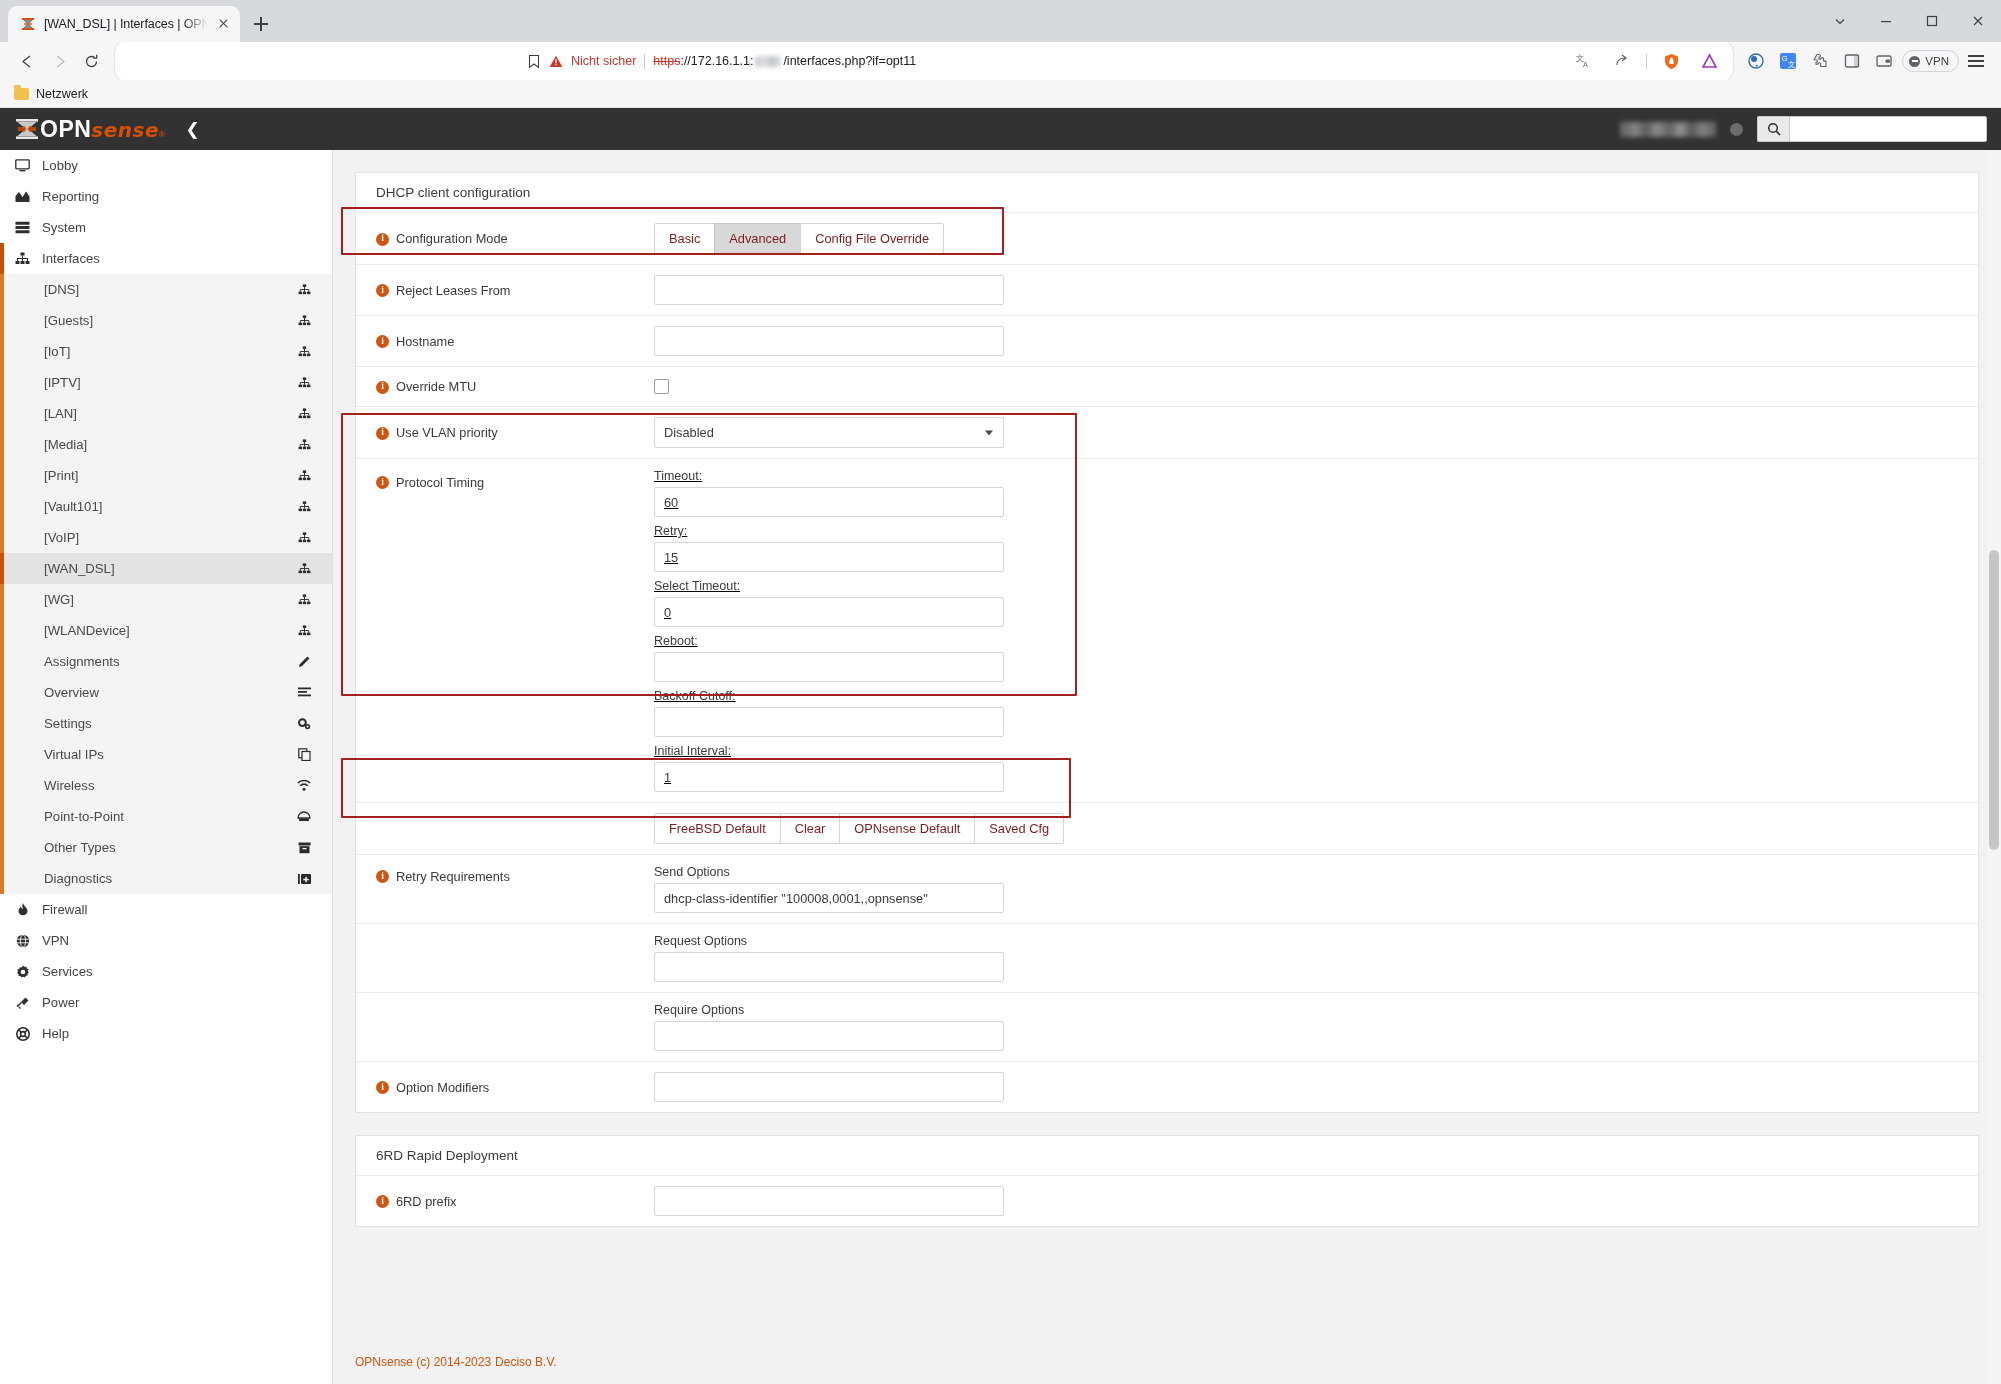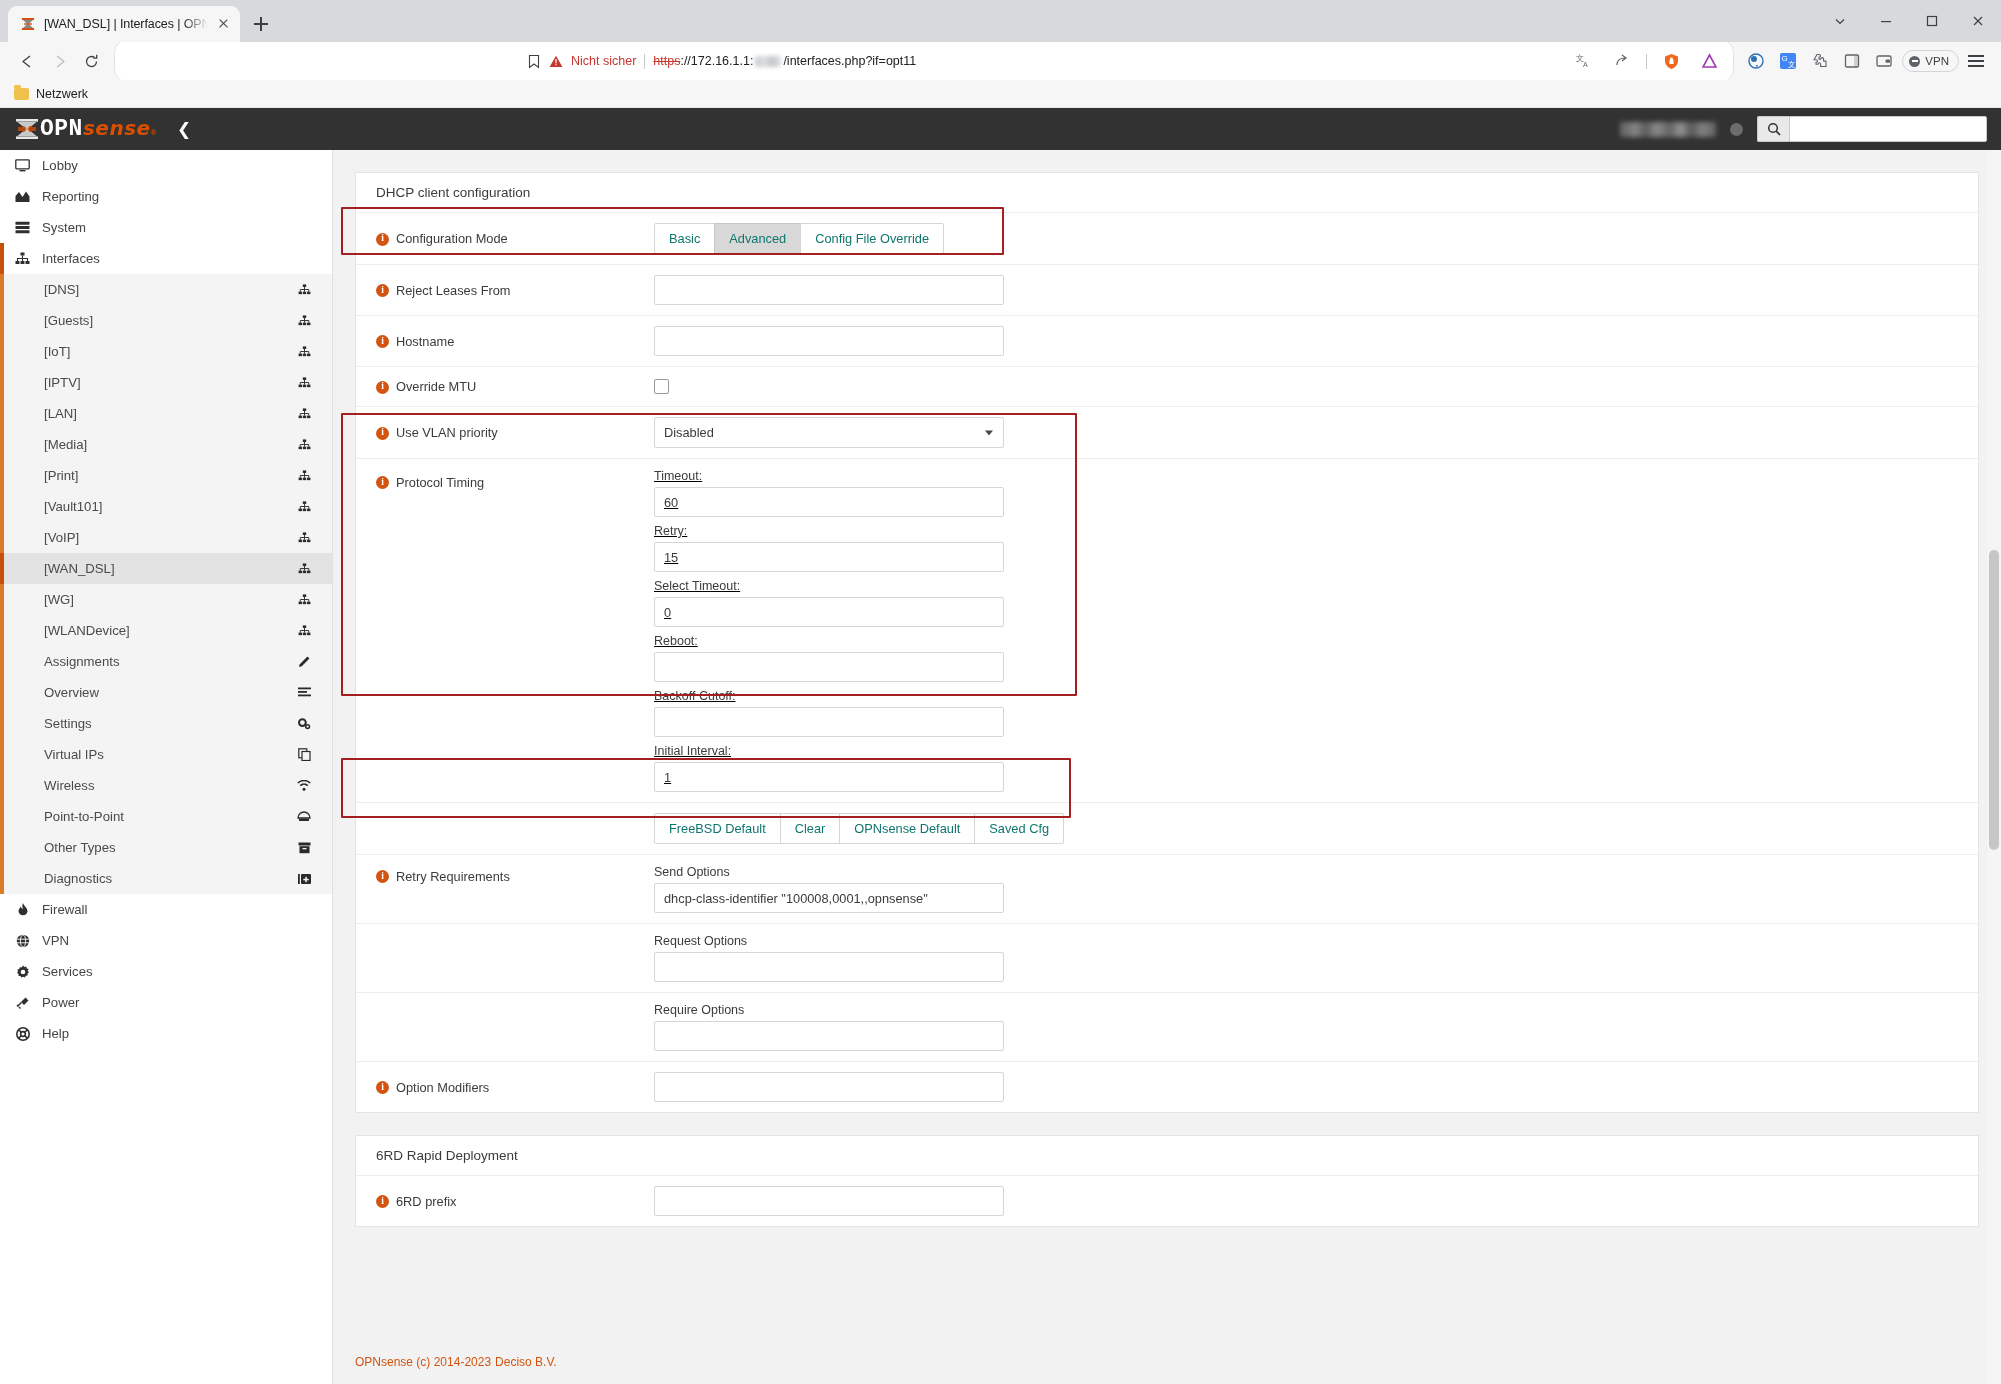--- a/index.html
+++ b/index.html
@@ -110,21 +110,21 @@
   
   .app { flex: 1; display: flex; flex-direction: column; background: #ffffff; min-height: 0; }
 
   .opn-header {
     height: 42px; background: #323232; display: flex; align-items: center;
     flex-shrink: 0; position: relative; padding-left: 14px;
   }
   .logo { display: flex; align-items: center; gap: 0px; }
   .logo-mark { width: 26px; height: 26px; position: relative; flex-shrink: 0; }
   .logo-text { font-size: 23px; font-weight: 700; letter-spacing: .5px; line-height: 1; display: flex; align-items: baseline; }
-  .logo-o { color: #ffffff; font-family: Liberation Mono, monospace; text-align: center; }
+  .logo-o { color: #ffffff; font-family: Liberation Sans, sans-serif; text-align: center; }
   .logo-s { color: #d94f00; font-family: "DejaVu Sans", sans-serif; font-style: italic; font-size: 20px; }
   .logo-reg { color: #d94f00; font-size: 8px; vertical-align: super; }
   .collapse-chev { margin-left: 20px; color: #fff; font-size: 17px; line-height: 1; }
 
   .hdr-right { margin-left: auto; display: flex; align-items: center; gap: 14px; padding-right: 14px; }
   .hdr-user-blur {
     width: 96px; height: 15px;
     background: linear-gradient(92deg,#6e6e6e 6%,#8c8c8c 16%,#5d5d5d 27%,#909090 38%,#666 52%,#9a9a9a 63%,#5a5a5a 74%,#888 86%,#6b6b6b 96%);
     filter: blur(2.4px); border-radius: 2px; opacity: .95;
   }
@@ -197,21 +197,21 @@
     font-size: 9.5px; font-weight: 700; display: flex; align-items: center;
     justify-content: center; flex-shrink: 0; margin-top: 1px;
     font-family: "Liberation Serif", serif; line-height: 1;
   }
   .fcontrol { flex: 1; padding: 10px 10px 10px 0; display: flex; flex-direction: column; }
   .fcontrol.centered { justify-content: center; }
 
   .btn-group { display: flex; width: max-content; }
   .btn-seg {
     height: 31px; padding: 0 14px; border: 1px solid #d5d5d5; background: #fff;
-    font-size: 12.8px; color: #0f766e; display: flex; align-items: center;
+    font-size: 12.8px; color: #7f1d1d; display: flex; align-items: center;
     margin-left: -1px; font-family: "Liberation Sans", sans-serif;
   }
   .btn-seg:first-child { margin-left: 0; border-radius: 2px 0 0 2px; }
   .btn-seg:last-child { border-radius: 0 2px 2px 0; }
   .btn-seg.active { background: #d8d8d8; border-color: #c6c6c6; }
 
   .txtinput {
     width: 350px; height: 30px; border: 1px solid #d6d6d6; border-radius: 2px;
     background: #fff; font-size: 12.8px; color: #3b3b3b; padding: 0 9px; outline: none;
     font-family: "Liberation Sans", sans-serif;

